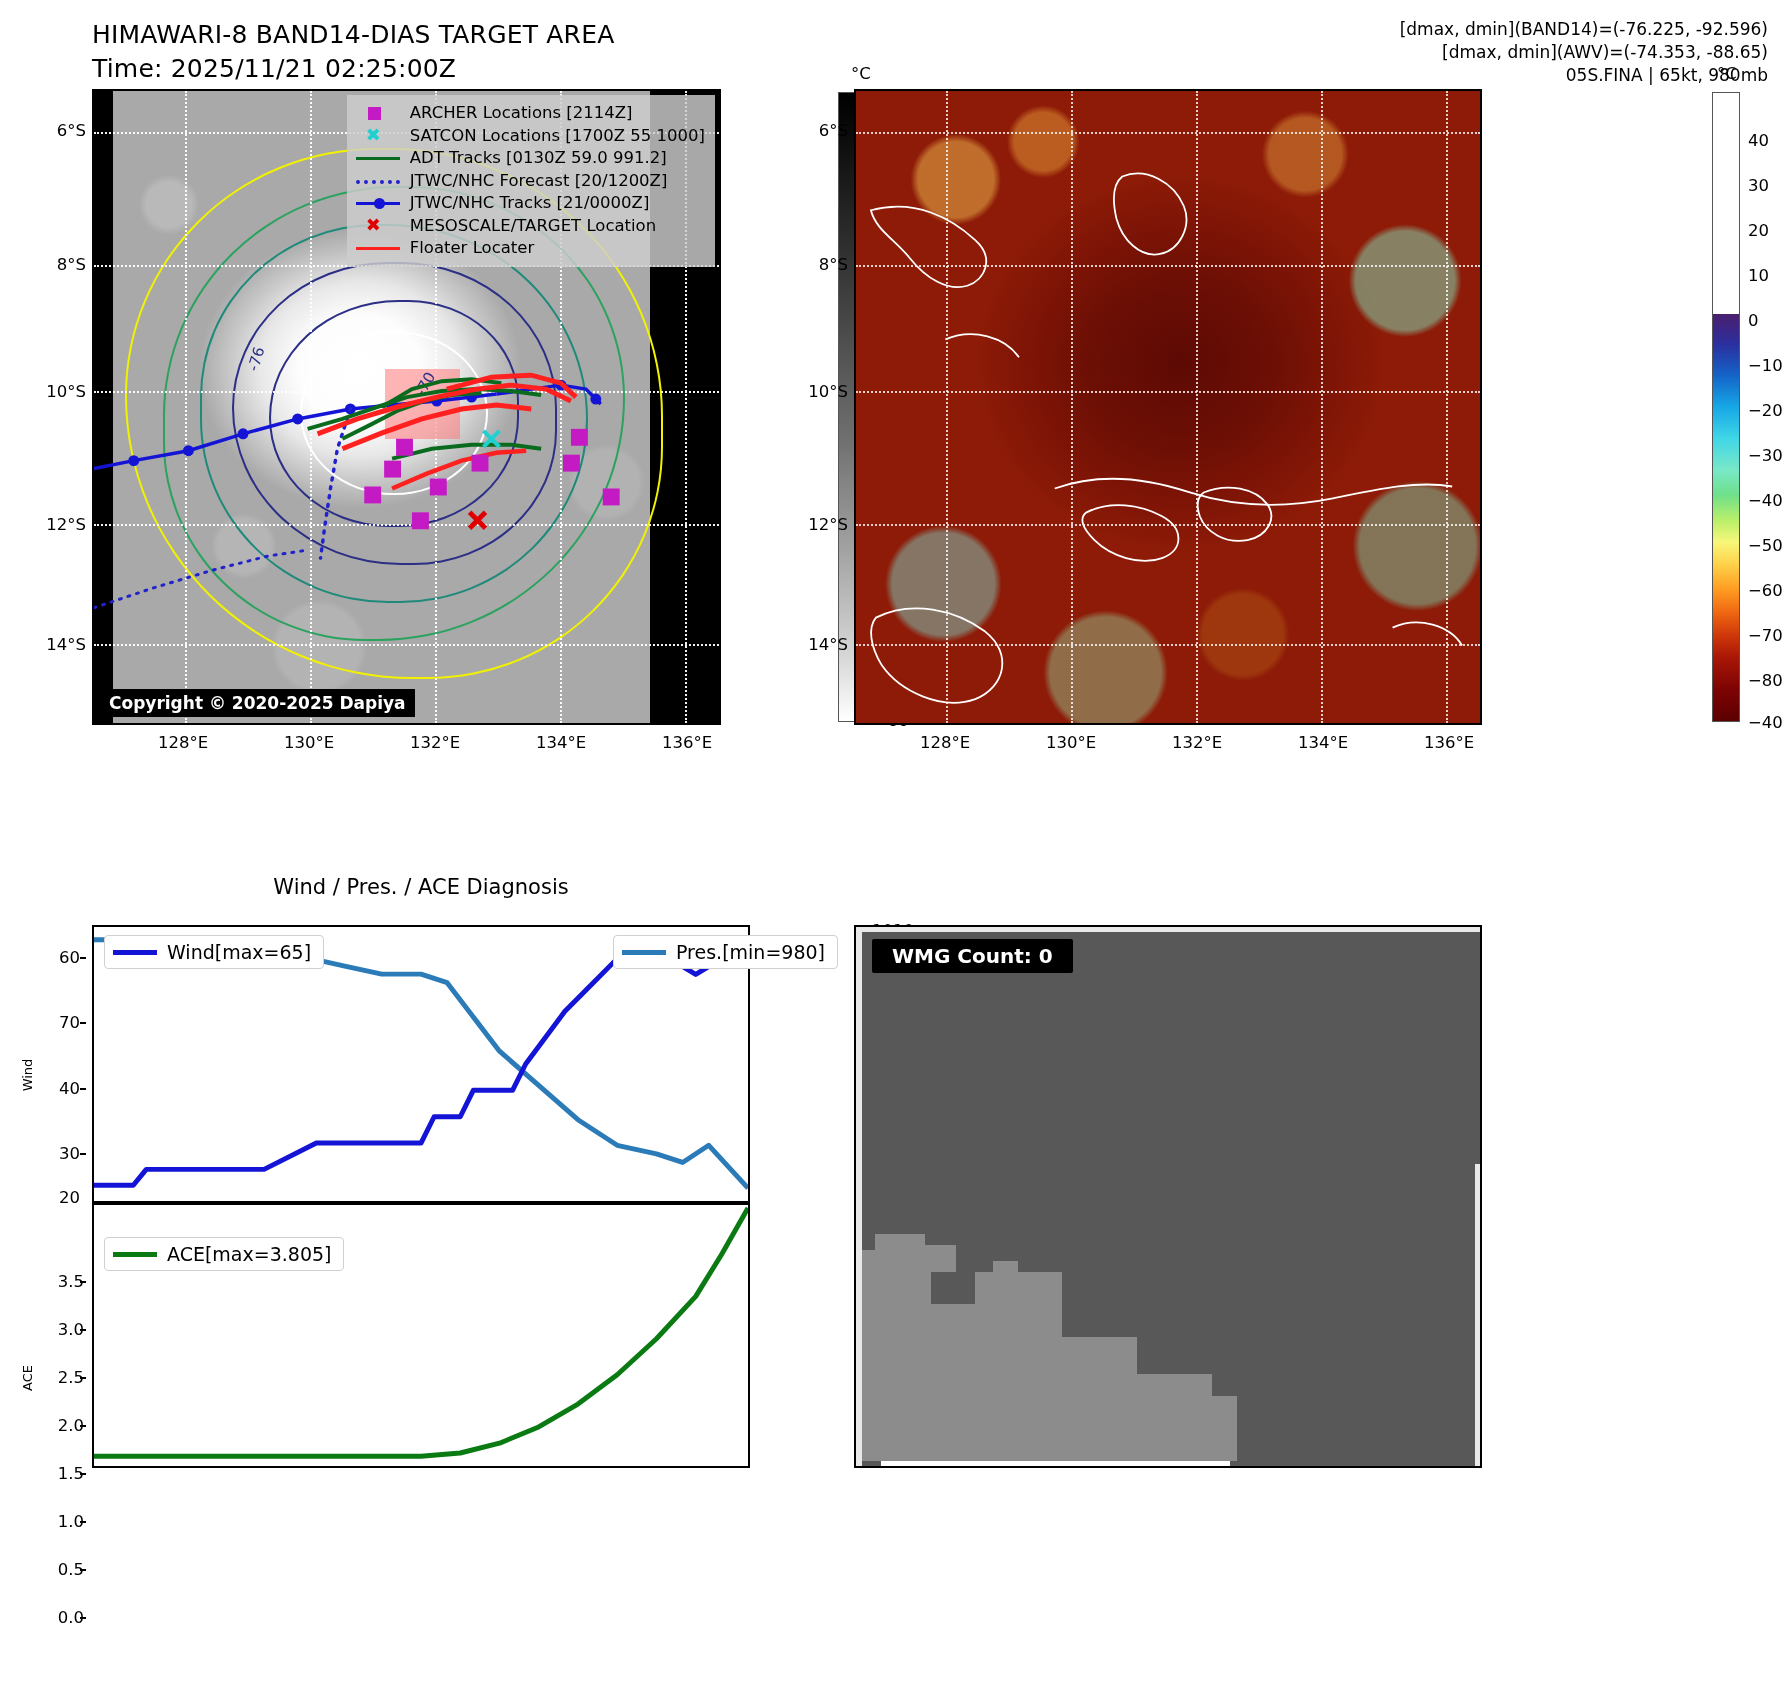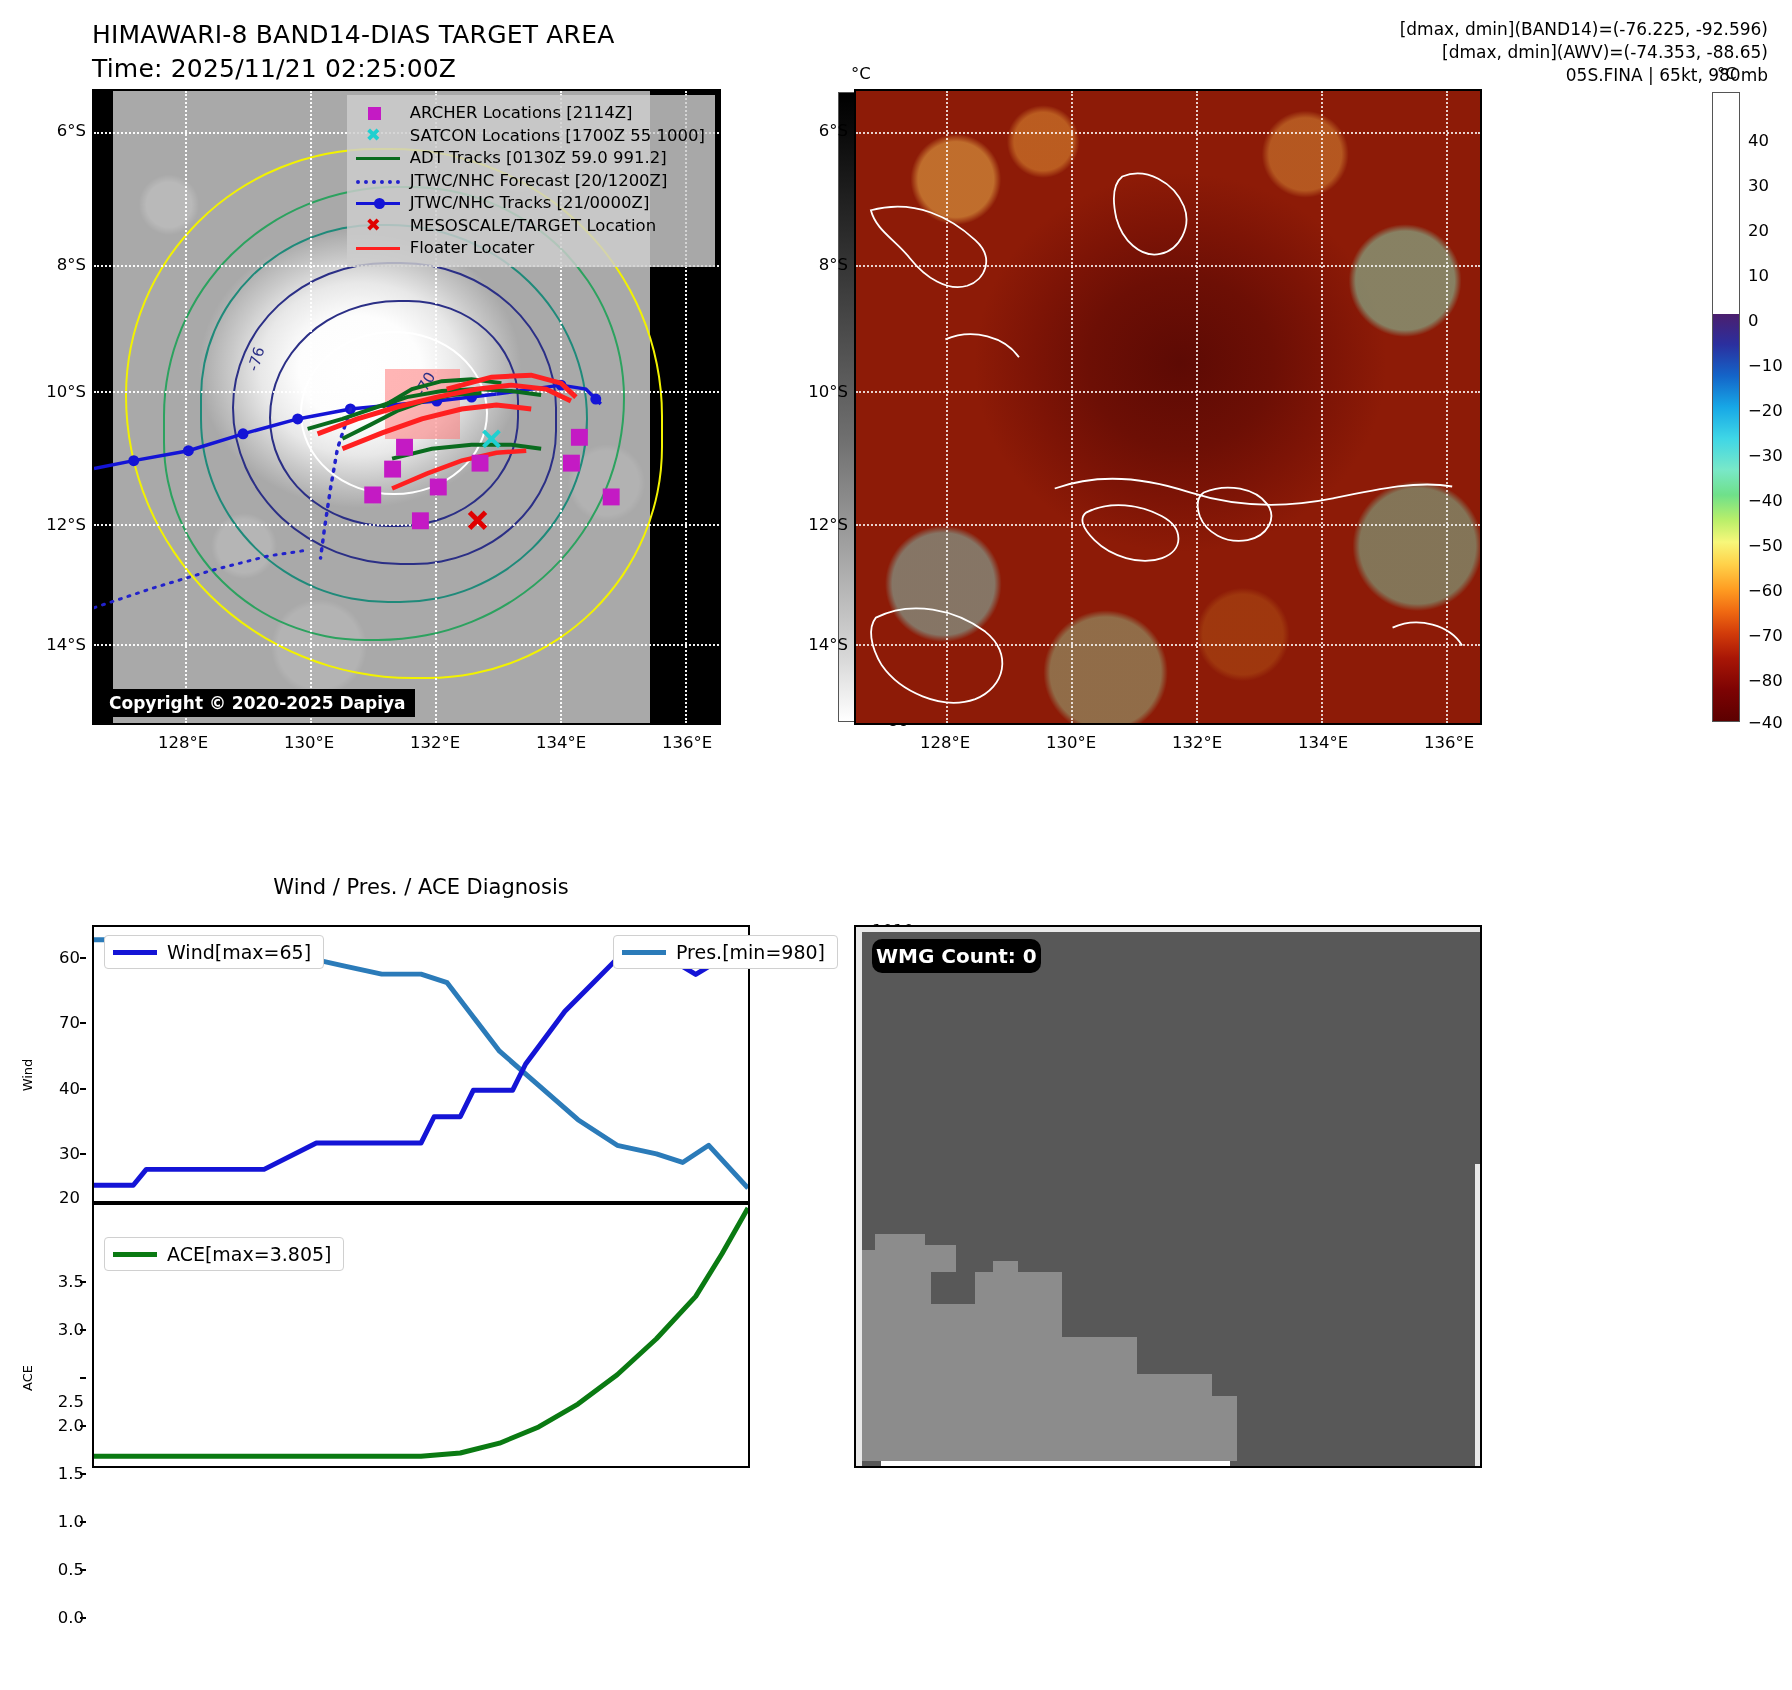--- a/index.html
+++ b/index.html
@@ -138,21 +138,21 @@
     padding:5px 12px 5px 8px; display:flex; align-items:center; gap:10px;
     font-size:19px; white-space:nowrap;
   }
   .chart-legend .swatch { width:44px; height:5px; flex:0 0 44px; }
 
   
   #wmg-axes { left:854px; top:925px; width:628px; height:543px; background:#585858; }
   #wmg-badge {
     position:absolute; left:16px; top:12px;
     background:#000; color:#fff; font-weight:bold; font-size:20px;
-    padding:5px 4px; border-radius:10px; white-space:nowrap;
+    padding:5px 20px; border-radius:2px; white-space:nowrap;
   }
   .wmg-blk { position:absolute; background:#8c8c8c; }
   #wmg-leftstrip { position:absolute; left:0; top:0; width:6px; height:100%; background:#e9e9e9; }
   #wmg-topstrip { position:absolute; left:0; top:0; height:5px; width:100%; background:#e9e9e9; }
   #wmg-rightstrip { position:absolute; right:0; top:44%; width:5px; height:56%; background:#e9e9e9; }
   #wmg-botstrip { position:absolute; left:4%; bottom:0; height:5px; width:56%; background:#ffffff; }
 </style>
 </head>
 <body>
 
@@ -424,21 +424,21 @@
   </svg>
 </div>
 <div class="chart-legend" style="left:104px; top:1213px;margin-top:24px;">
   <span class="swatch" style="background:#0a7a12;"></span>
   <span>ACE[max=3.805]</span>
 </div>
 
 <div class="axlabel-left" style="left:27px; top:1378px;">ACE</div>
 <div class="ytick" style="left:36px; top:1281px; width:48px;">3.5</div>
 <div class="ytick" style="left:36px; top:1329px; width:48px;">3.0</div>
-<div class="ytick" style="left:36px; top:1377px; width:48px;margin-top:24px;">2.5</div>
+<div class="ytick" style="left:36px; top:1377px; width:48px;">2.5</div>
 <div class="ytick" style="left:36px; top:1425px; width:48px;">2.0</div>
 <div class="ytick" style="left:36px; top:1473px; width:48px;">1.5</div>
 <div class="ytick" style="left:36px; top:1521px; width:48px;">1.0</div>
 <div class="ytick" style="left:36px; top:1569px; width:48px;">0.5</div>
 <div class="ytick" style="left:36px; top:1617px; width:48px;">0.0</div>
 <div class="tickmark-y" style="left:80px; top:1281px;"></div>
 <div class="tickmark-y" style="left:80px; top:1329px;"></div>
 <div class="tickmark-y" style="left:80px; top:1377px;"></div>
 <div class="tickmark-y" style="left:80px; top:1425px;"></div>
 <div class="tickmark-y" style="left:80px; top:1473px;"></div>

